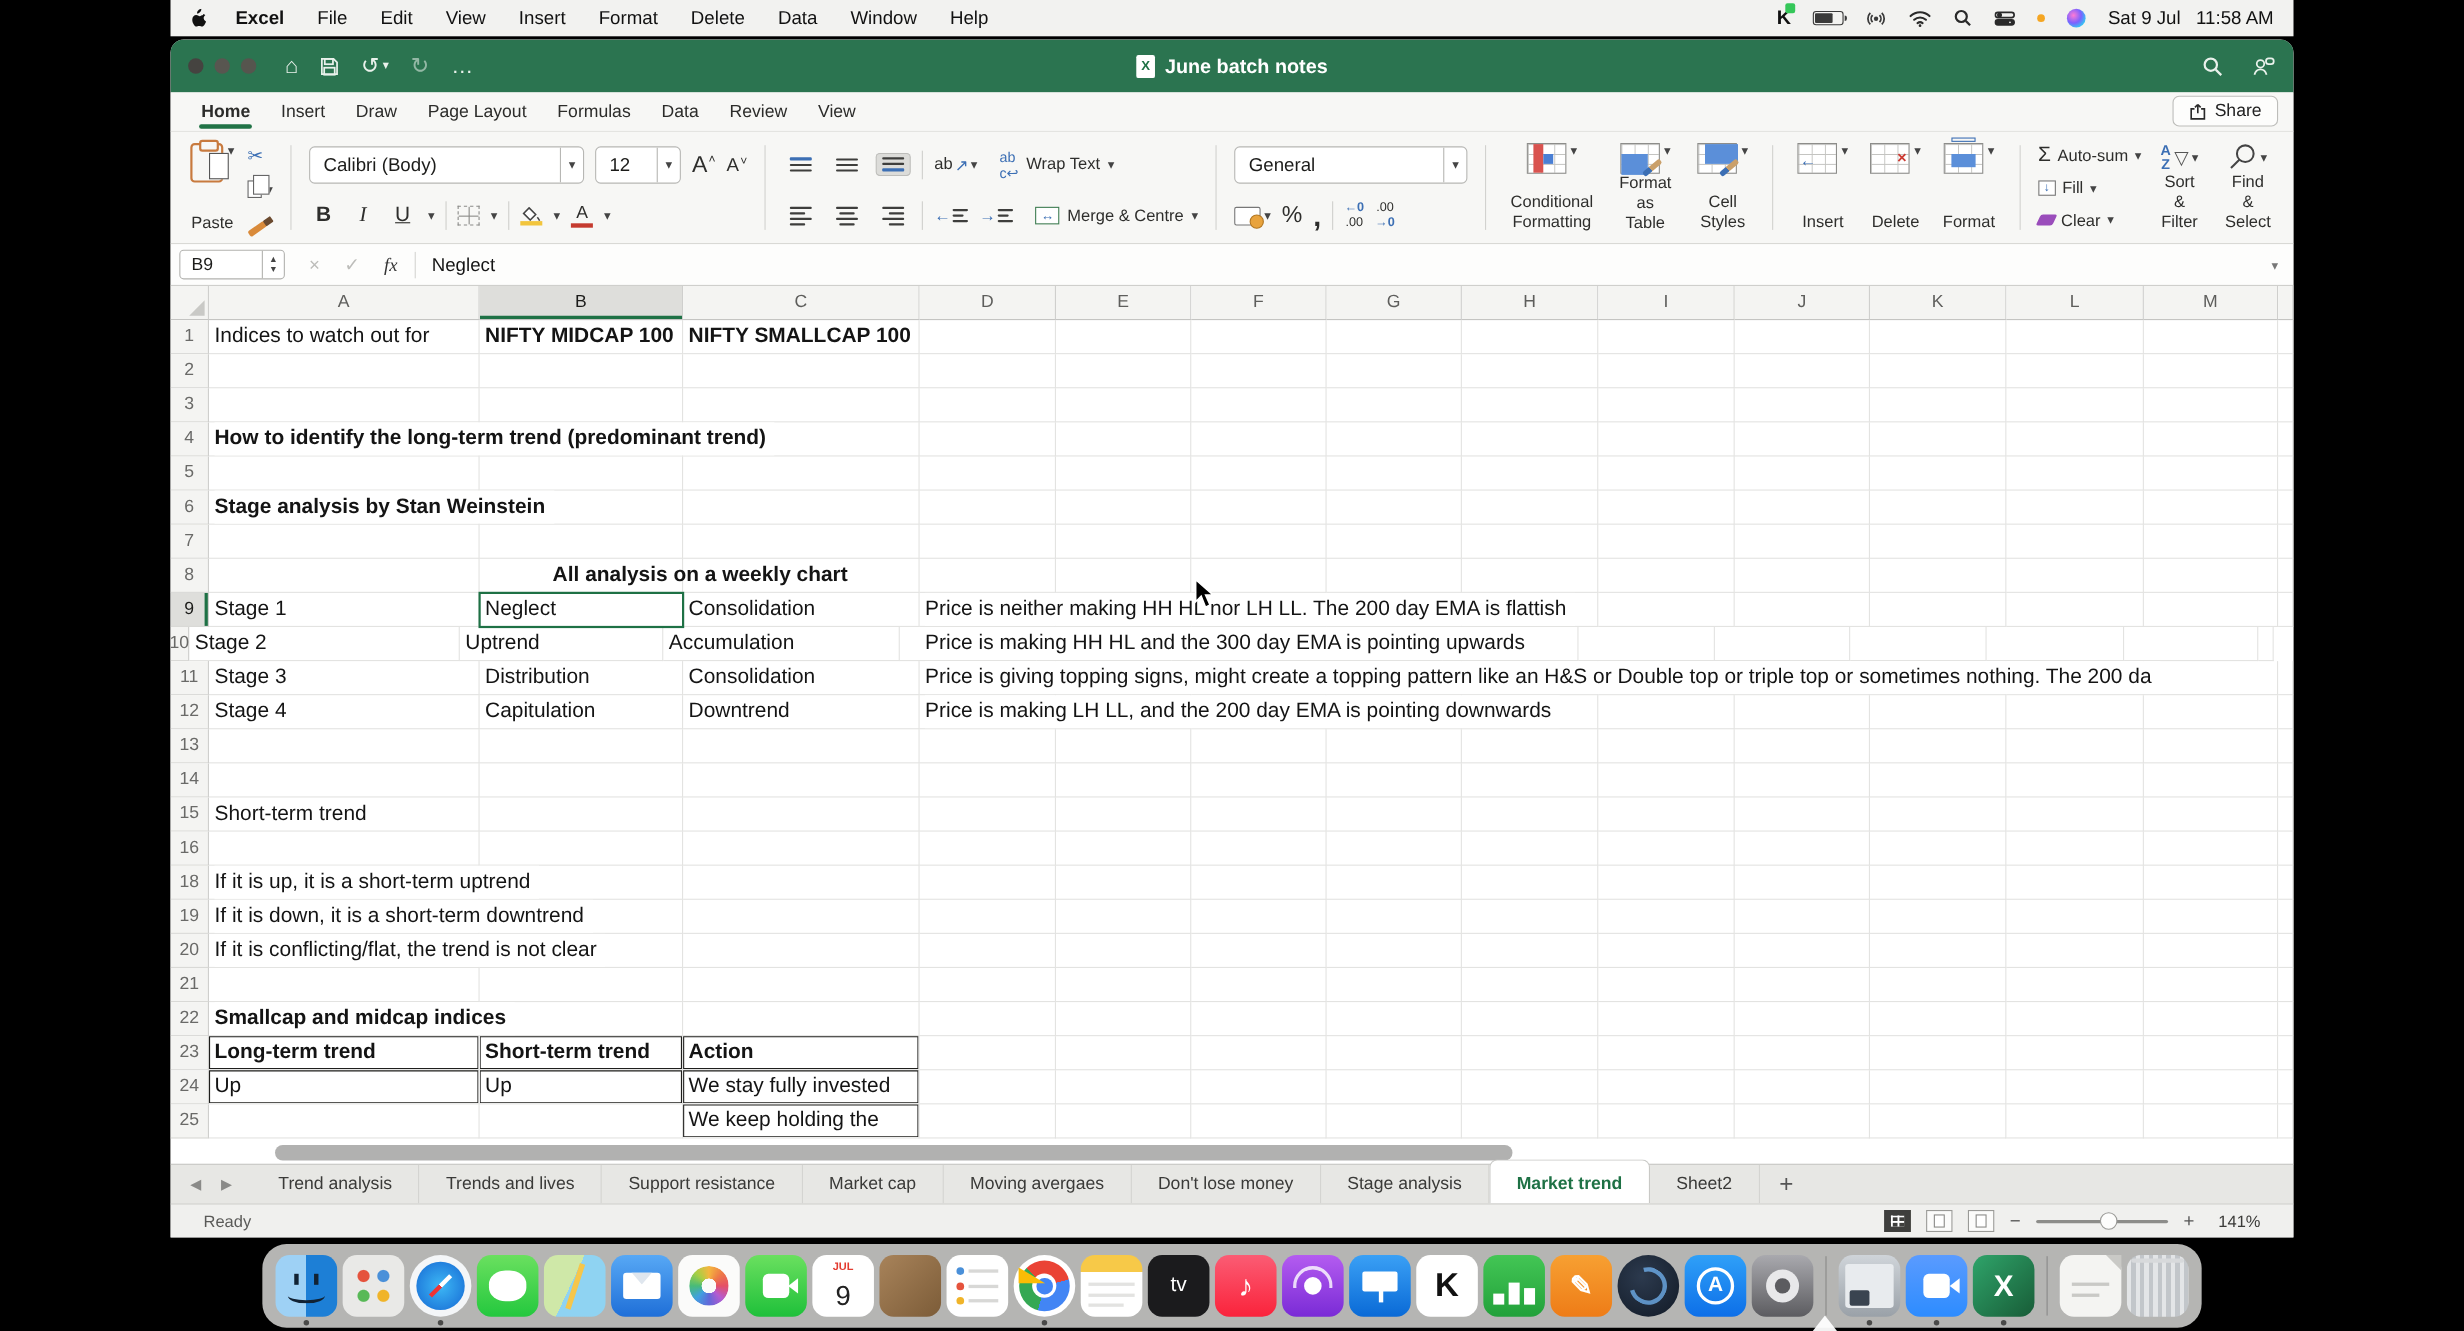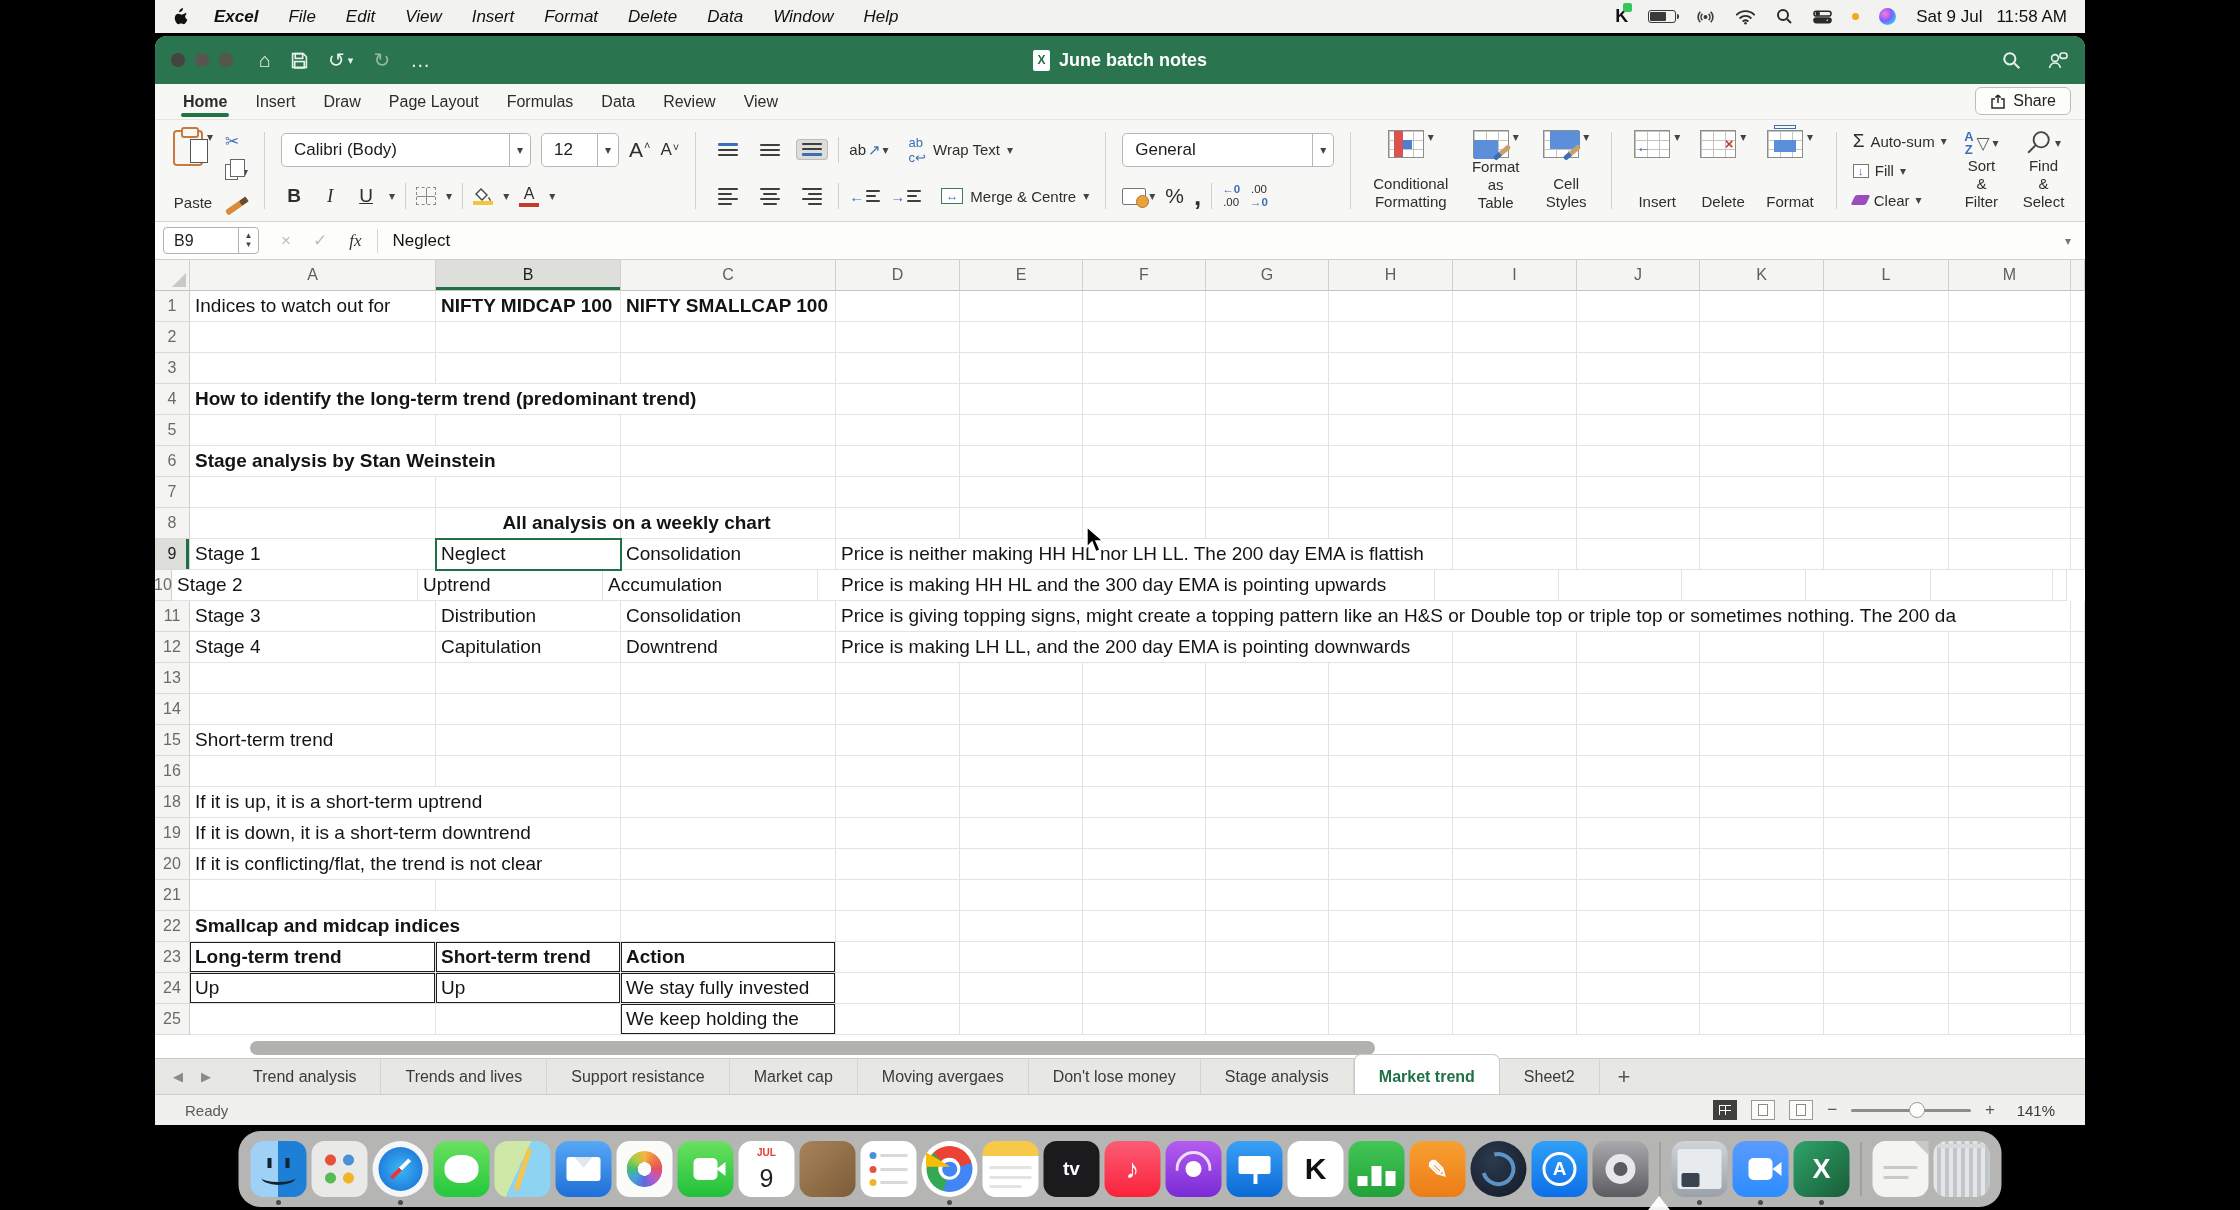--- a/index.html
+++ b/index.html
@@ -4,21 +4,21 @@
 <style>
   * { margin:0; padding:0; box-sizing:border-box; }
   html,body { width:2240px; height:1210px; background:#000; overflow:hidden;
               font-family:"Liberation Sans", sans-serif; -webkit-font-smoothing:antialiased; }
   .canvas { position:absolute; left:0; top:0; width:2240px; height:1210px; background:#000; }
 
   
   .menubar { position:absolute; left:155px; top:0; width:1930px; height:33px; background:#f2f2f0;
              display:flex; align-items:center; padding:0 18px; font-size:17px; color:#111; }
   .menubar .apple { margin-right:26px; display:flex; align-items:center; }
-  .menu-item { margin-right:30px; cursor:default; white-space:nowrap;font-style:italic; }
+  .menu-item { margin-right:30px; cursor:default; white-space:nowrap; }
   .menu-item.app { font-weight:bold; }
   .mb-right { margin-left:auto; display:flex; align-items:center; gap:20px; }
   .mb-ic { display:flex; align-items:center; }
   .battery { width:28px; height:13px; border:1.5px solid #3a3a3a; border-radius:3px; position:relative; }
   .battery::before { content:""; position:absolute; left:1px; top:1px; bottom:1px; width:60%; background:#3a3a3a; border-radius:1px; }
   .battery::after { content:""; position:absolute; right:-4px; top:3px; width:2.5px; height:5px; background:#3a3a3a; border-radius:0 2px 2px 0; }
   .kapp { position:relative; font-weight:bold; font-size:18px; color:#111; }
   .kapp::after { content:""; position:absolute; right:-4px; top:-3px; width:9px; height:9px; background:#35c759; border-radius:2px; }
   .rec-dot { width:7px; height:7px; border-radius:50%; background:#f5a623; }
   .siri { width:17px; height:17px; border-radius:50%;
@@ -1172,21 +1172,21 @@
       </div>
       <div class="dicon" style="background: linear-gradient(rgb(247, 201, 72) 27%, rgb(255, 255, 255) 27%);">
         <div class="dglyph">
           <div style="position:absolute;left:12%;right:12%;top:45%;height:3px;background:#e3e3e1"></div>
           <div style="position:absolute;left:12%;right:12%;top:62%;height:3px;background:#e3e3e1"></div>
           <div style="position:absolute;left:12%;right:30%;top:79%;height:3px;background:#e3e3e1"></div>
         </div>
       </div>
       <div class="dicon" style="background: rgb(27, 27, 29);">
         <div class="dglyph">
-          <span style="font-size:19px;font-weight:bold">tv</span>
+          <span style="font-size:19px;font-weight:normal">tv</span>
         </div>
       </div>
       <div class="dicon" style="background: linear-gradient(rgb(251, 92, 116), rgb(250, 35, 59));">
         <div class="dglyph">
           <span style="font-size:27px">♪</span>
         </div>
       </div>
       <div class="dicon" style="background: linear-gradient(rgb(180, 92, 240), rgb(122, 43, 214));">
         <div class="dglyph">
           <div style="width:30%;height:30%;border-radius:50%;background:#fff"></div>

